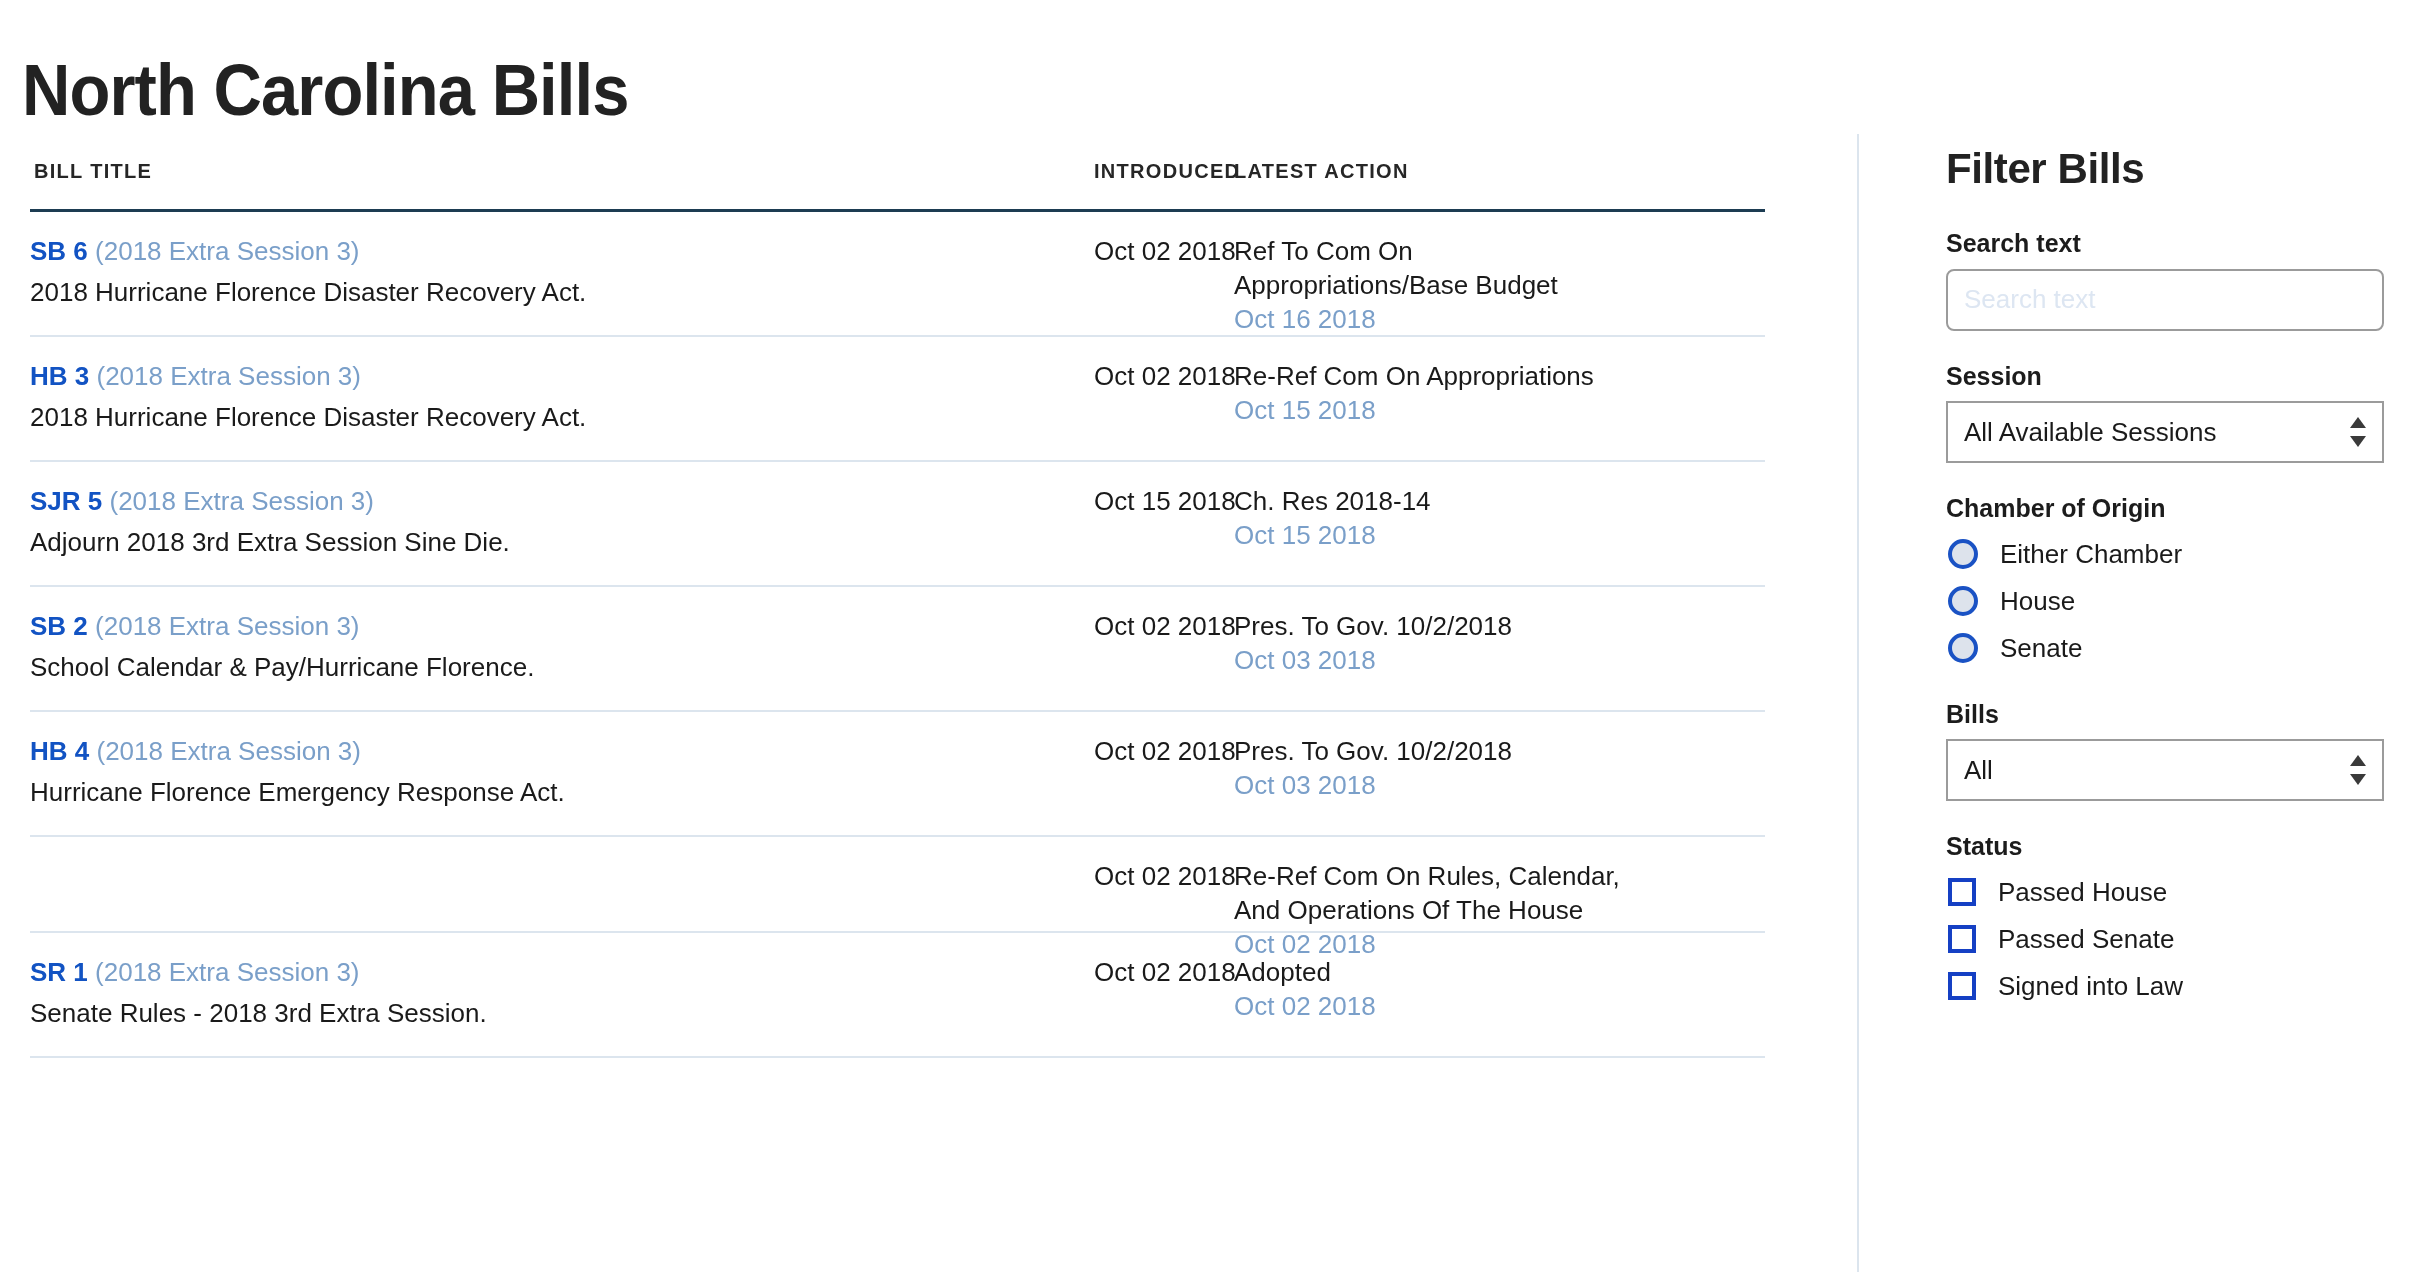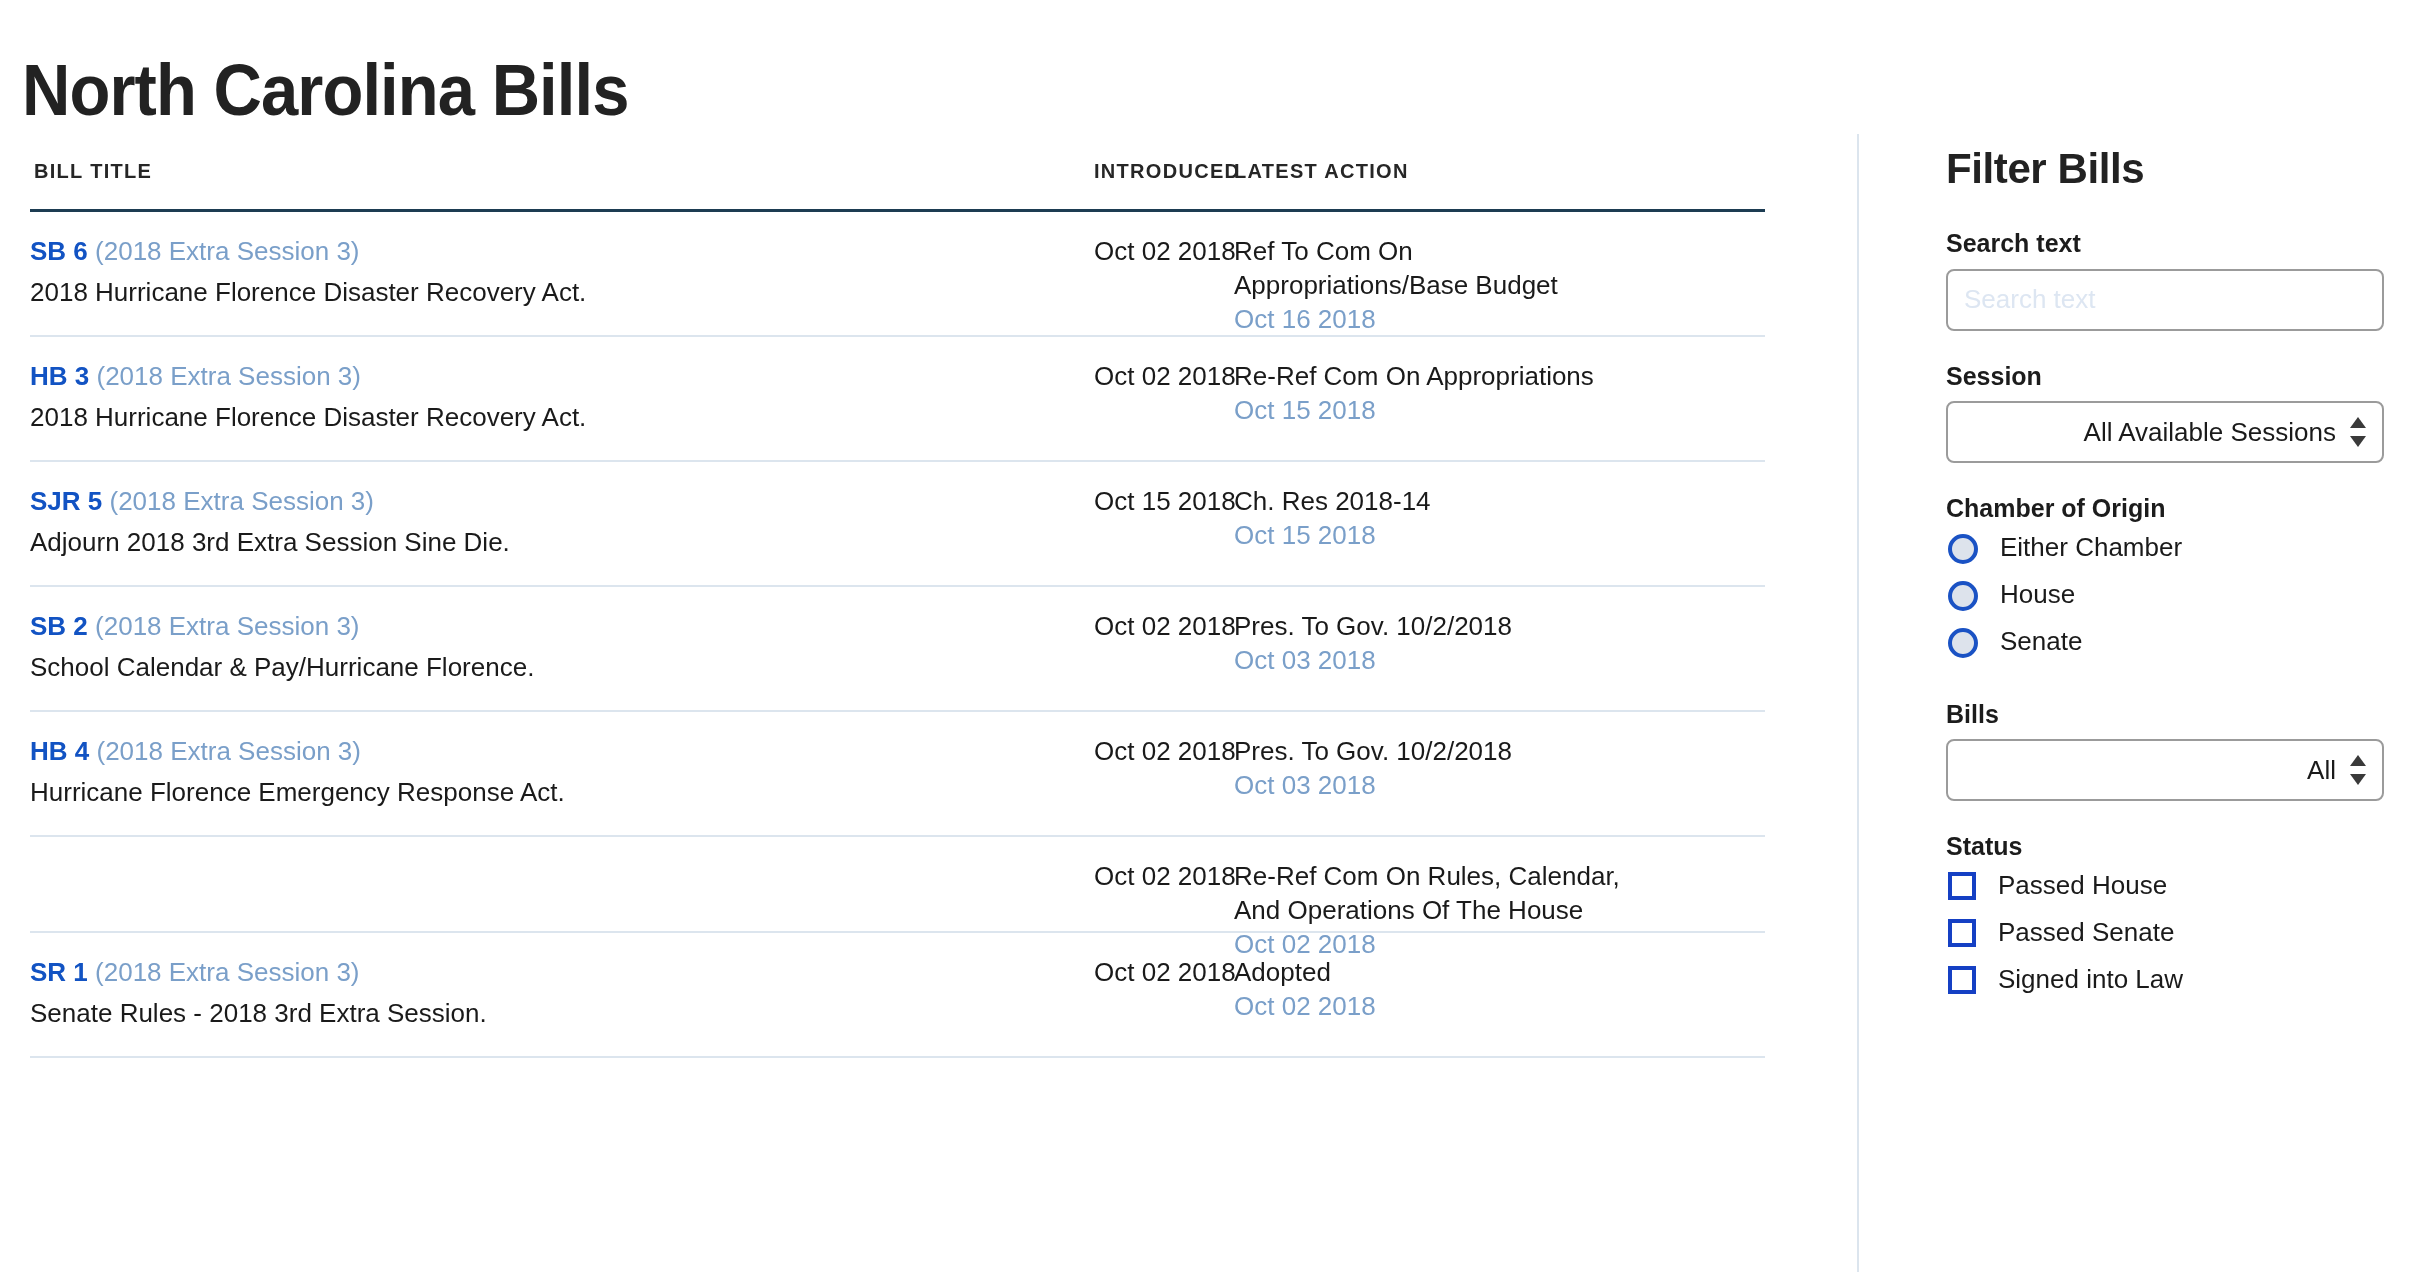--- a/index.html
+++ b/index.html
@@ -182,31 +182,30 @@
 
   .select-wrap {
     position: relative;
     width: 438px;
     height: 62px;
   }
   .select-box {
     width: 438px;
     height: 62px;
     border: 2px solid #9b9b9b;
-    border-radius: 8px;
+    border-radius: 0;
     background: #ffffff;
     font-family: "Liberation Sans", sans-serif;
     font-size: 26px;
     color: #1a1a1a;
     padding: 0 46px 0 16px;
     line-height: 58px;
     white-space: nowrap;
     overflow: hidden;
     cursor: pointer;
-    text-align: right;
   }
   .select-arrows {
     position: absolute;
     right: 18px;
     top: 50%;
     transform: translateY(-50%);
     width: 16px;
     height: 32px;
     pointer-events: none;
   }
@@ -225,20 +224,21 @@
   .select-arrows .down {
     bottom: 1px;
     border-top: 11px solid #3a3a3a;
   }
 
   .group-block { margin-top: 32px; }
   .group-block.first { margin-top: 0; }
 
   .opt-row {
     display: flex;
+    align-items: center;
     height: 41px;
     margin-bottom: 0px;
   }
   .opt-row + .opt-row { margin-top: 6px; }
 
   .radio-dot {
     width: 30px; height: 30px;
     border-radius: 50%;
     border: 4px solid #1a52c4;
     background: #dde3ec;

